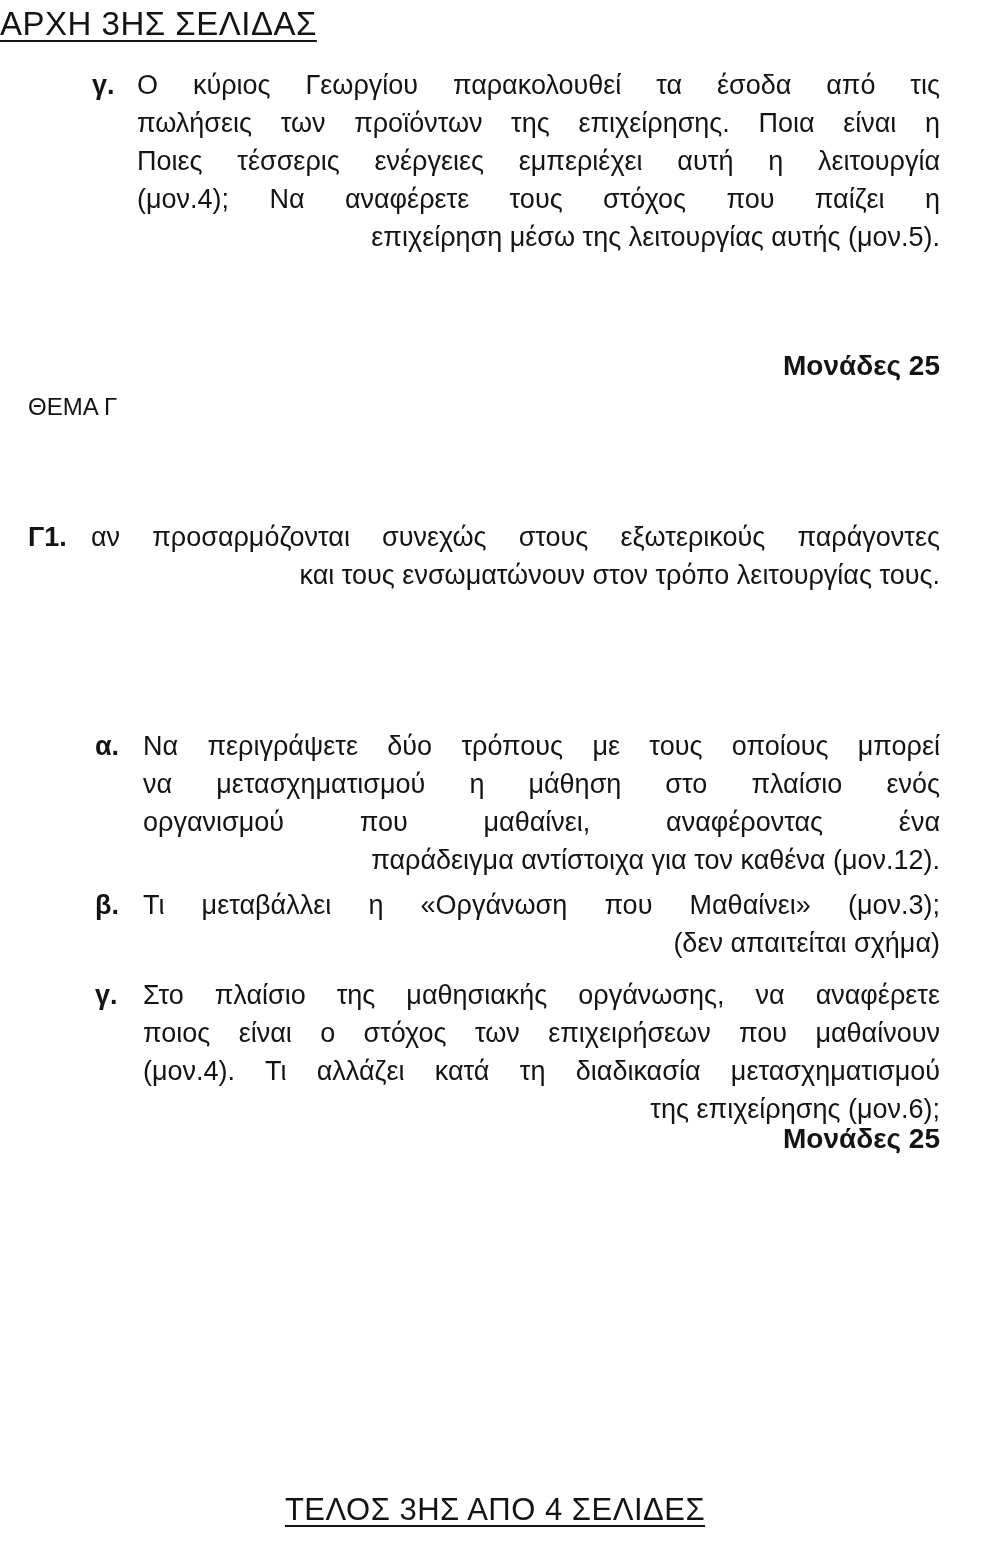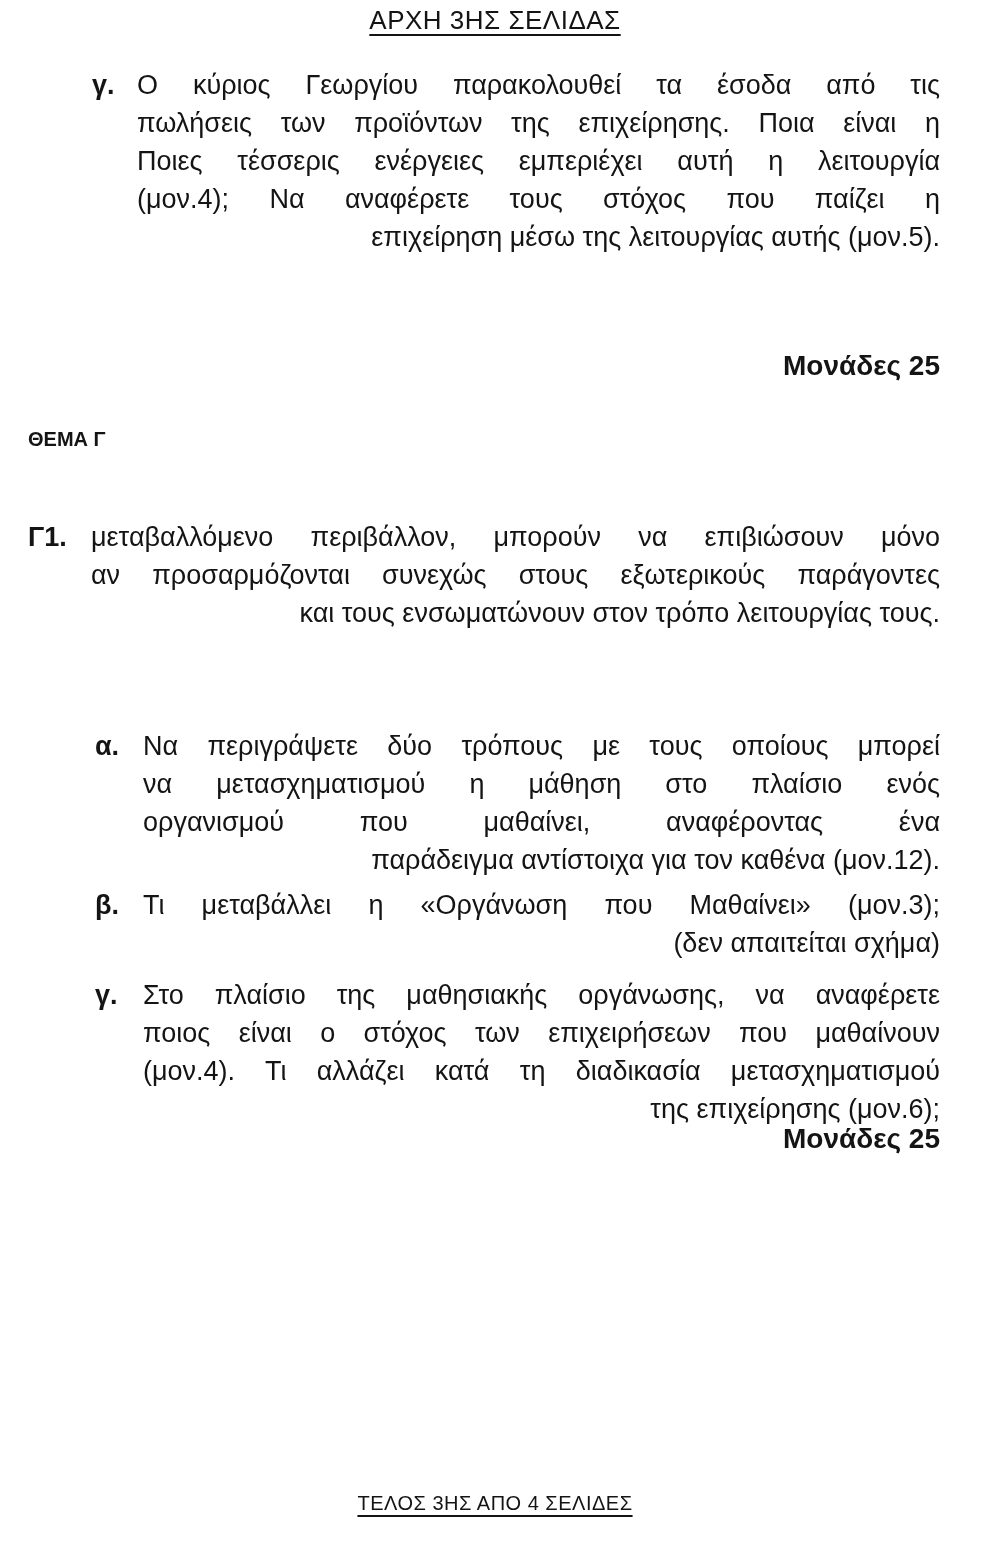--- a/index.html
+++ b/index.html
@@ -20,31 +20,31 @@
   .underline {
     text-decoration: underline;
     text-decoration-thickness: 2px;
     text-underline-offset: 5px;
   }
   .page-header {
     position: absolute;
     top: 5px;
     left: 0;
     right: 0;
-    text-align: center;
-    font-size: 26px;
+    text-align: left;
+    font-size: 33px;
     letter-spacing: 0.5px;
   }
   .page-footer {
     position: absolute;
     top: 1492px;
     left: 0;
     right: 0;
     text-align: center;
-    font-size: 20px;
+    font-size: 31px;
     letter-spacing: 0.5px;
   }
   .item {
     position: absolute;
   }
   .item .label {
     position: absolute;
     left: 0;
     top: 0;
     font-weight: bold;
@@ -81,23 +81,23 @@
     right: 50px;
     font-weight: bold;
     font-size: 28px;
     line-height: 38px;
   }
   .marks-1 { top: 347px; }
   .marks-2 { top: 1120px; }
   .theme-heading {
     position: absolute;
     left: 28px;
-    top: 420px;
-    font-weight: bold;
-    font-size: 20px;
+    top: 388px;
+    font-weight: normal;
+    font-size: 24px;
     line-height: 38px;
   }
 </style>
 </head>
 <body>
 
 <div class="page">
 
   <div class="page-header">
     <span class="underline">ΑΡΧΗ 3ΗΣ ΣΕΛΙΔΑΣ</span>
@@ -114,21 +114,20 @@
     </div>
   </div>
 
   <div class="marks marks-1">Μονάδες 25</div>
 
   <div class="theme-heading">ΘΕΜΑ Γ</div>
 
   <div class="item g1">
     <span class="label">Γ1.</span>
     <div class="text">
-      <div class="ln j">μεταβαλλόμενο περιβάλλον, μπορούν να επιβιώσουν μόνο</div>
       <div class="ln j">αν προσαρμόζονται συνεχώς στους εξωτερικούς παράγοντες</div>
       <div class="ln">και τους ενσωματώνουν στον τρόπο λειτουργίας τους.</div>
     </div>
   </div>
 
   <div class="item sub sub-a">
     <span class="label">α.</span>
     <div class="text">
       <div class="ln j">Να περιγράψετε δύο τρόπους με τους οποίους μπορεί</div>
       <div class="ln j">να μετασχηματισμού η μάθηση στο πλαίσιο ενός</div>

